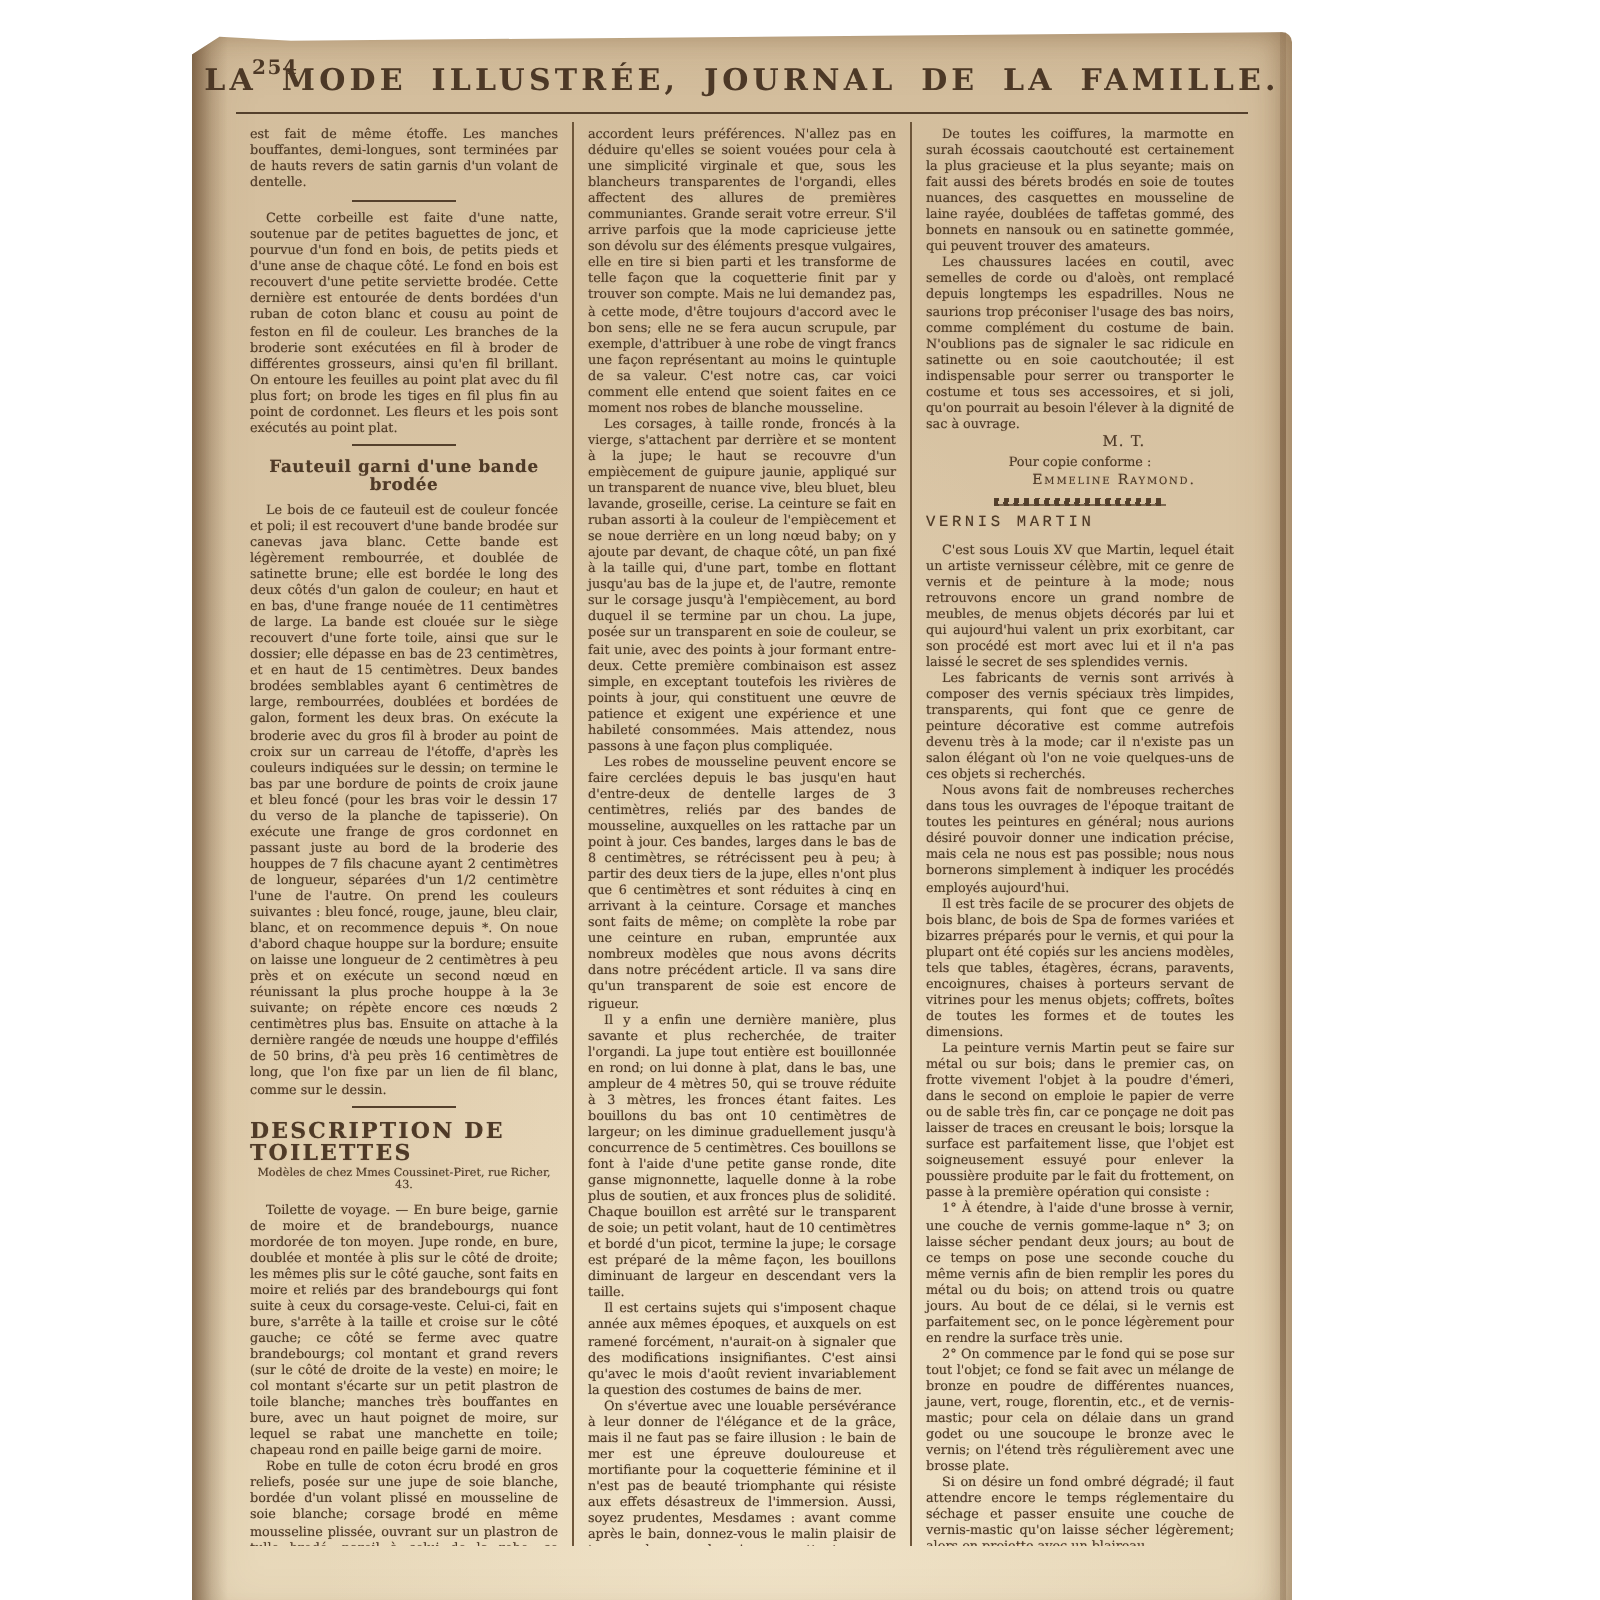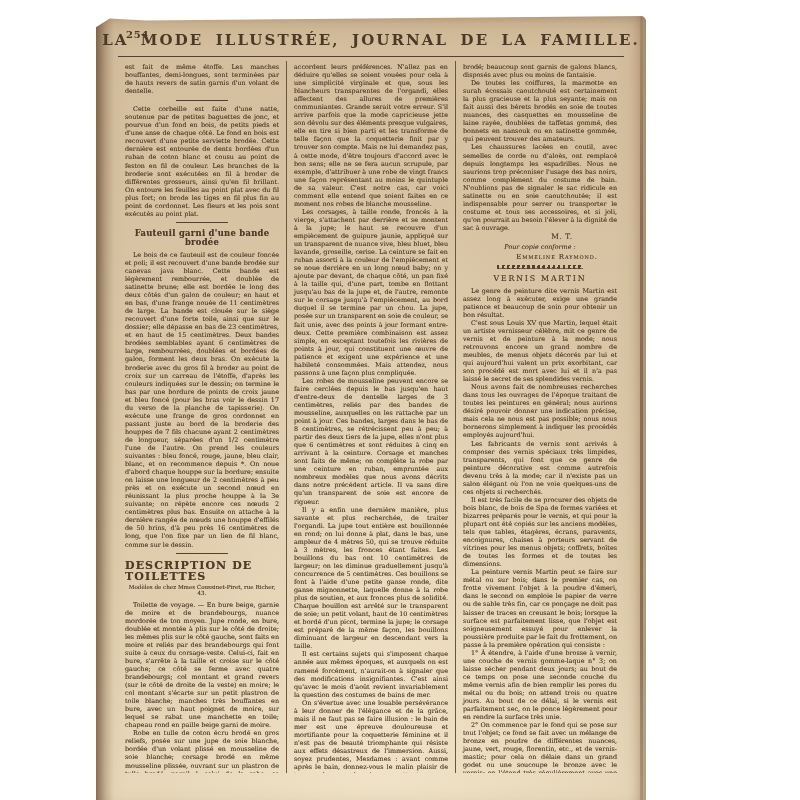--- a/index.html
+++ b/index.html
@@ -68,25 +68,25 @@
     text-align:left;margin:6px 0 1.5px;
   }
   .subtitle{font-size:5.6px;line-height:6.5px;text-align:center;margin:0 0 4px;}
   .h-large{
     font-weight:bold;font-size:12.5px;line-height:14px;letter-spacing:3.5px;
     text-align:center;margin:5px 0 3.5px;
   }
   .h-large.tight{letter-spacing:2px;}
   .h-sub{
     font-size:7.8px;line-height:9px;letter-spacing:1.8px;
-    text-align:center;margin:0 0 4px;font-weight:normal;
+    margin:0 0 4px;font-weight:normal;font-family:Liberation Mono, monospace;
   }
   .sig{text-align:center;margin:1.5px 0;}
   .sig-initials{font-size:7.4px;letter-spacing:.6px;padding-left:44px;}
-  .sig-italic{font-style:italic;font-size:6.4px;}
+  .sig-italic{font-size:6.4px;}
   .sig-name{font-size:7px;letter-spacing:.9px;padding-left:34px;font-variant:small-caps;}
 </style>
 </head>
 <body>
 
 <div class="scan-page">
   <div class="edge-left"></div>
   <div class="edge-right"></div>
 
   <div class="page-header">
@@ -118,32 +118,30 @@
       <p class="p noindent">accordent leurs préférences. N'allez pas en déduire qu'elles se soient vouées pour cela à une simplicité virginale et que, sous les blancheurs transparentes de l'organdi, elles affectent des allures de premières communiantes. Grande serait votre erreur. S'il arrive parfois que la mode capricieuse jette son dévolu sur des éléments presque vulgaires, elle en tire si bien parti et les transforme de telle façon que la coquetterie finit par y trouver son compte. Mais ne lui demandez pas, à cette mode, d'être toujours d'accord avec le bon sens; elle ne se fera aucun scrupule, par exemple, d'attribuer à une robe de vingt francs une façon représentant au moins le quintuple de sa valeur. C'est notre cas, car voici comment elle entend que soient faites en ce moment nos robes de blanche mousseline.</p>
       <p class="p">Les corsages, à taille ronde, froncés à la vierge, s'attachent par derrière et se montent à la jupe; le haut se recouvre d'un empiècement de guipure jaunie, appliqué sur un transparent de nuance vive, bleu bluet, bleu lavande, groseille, cerise. La ceinture se fait en ruban assorti à la couleur de l'empiècement et se noue derrière en un long nœud baby; on y ajoute par devant, de chaque côté, un pan fixé à la taille qui, d'une part, tombe en flottant jusqu'au bas de la jupe et, de l'autre, remonte sur le corsage jusqu'à l'empiècement, au bord duquel il se termine par un chou. La jupe, posée sur un transparent en soie de couleur, se fait unie, avec des points à jour formant entre-deux. Cette première combinaison est assez simple, en exceptant toutefois les rivières de points à jour, qui constituent une œuvre de patience et exigent une expérience et une habileté consommées. Mais attendez, nous passons à une façon plus compliquée.</p>
       <p class="p">Les robes de mousseline peuvent encore se faire cerclées depuis le bas jusqu'en haut d'entre-deux de dentelle larges de 3 centimètres, reliés par des bandes de mousseline, auxquelles on les rattache par un point à jour. Ces bandes, larges dans le bas de 8 centimètres, se rétrécissent peu à peu; à partir des deux tiers de la jupe, elles n'ont plus que 6 centimètres et sont réduites à cinq en arrivant à la ceinture. Corsage et manches sont faits de même; on complète la robe par une ceinture en ruban, empruntée aux nombreux modèles que nous avons décrits dans notre précédent article. Il va sans dire qu'un transparent de soie est encore de rigueur.</p>
       <p class="p">Il y a enfin une dernière manière, plus savante et plus recherchée, de traiter l'organdi. La jupe tout entière est bouillonnée en rond; on lui donne à plat, dans le bas, une ampleur de 4 mètres 50, qui se trouve réduite à 3 mètres, les fronces étant faites. Les bouillons du bas ont 10 centimètres de largeur; on les diminue graduellement jusqu'à concurrence de 5 centimètres. Ces bouillons se font à l'aide d'une petite ganse ronde, dite ganse mignonnette, laquelle donne à la robe plus de soutien, et aux fronces plus de solidité. Chaque bouillon est arrêté sur le transparent de soie; un petit volant, haut de 10 centimètres et bordé d'un picot, termine la jupe; le corsage est préparé de la même façon, les bouillons diminuant de largeur en descendant vers la taille.</p>
       <p class="p">Il est certains sujets qui s'imposent chaque année aux mêmes époques, et auxquels on est ramené forcément, n'aurait-on à signaler que des modifications insignifiantes. C'est ainsi qu'avec le mois d'août revient invariablement la question des costumes de bains de mer.</p>
       <p class="p">On s'évertue avec une louable persévérance à leur donner de l'élégance et de la grâce, mais il ne faut pas se faire illusion : le bain de mer est une épreuve douloureuse et mortifiante pour la coquetterie féminine et il n'est pas de beauté triomphante qui résiste aux effets désastreux de l'immersion. Aussi, soyez prudentes, Mesdames : avant comme après le bain, donnez-vous le malin plaisir de tromper les regards qui vous guettent, en vous enveloppant depuis les pieds jusqu'aux oreilles dans un ample peignoir en laine des Pyrénées ou en tissu éponge, soit blanc soit écru, enjolivé au besoin de broderies de couleur. Vous aurez tout à y gagner, car vous éviterez ainsi une exhibition choquante, selon nous, bien qu'elle soit consacrée par l'usage, et qui doit répugner, nous semble-t-il, à toute femme honnête.</p>
       <p class="p">Ne prenez que des costumes de couleur très foncée, en serge noire ou bleu marine; les plus nouveaux se font avec un volant brodé mis en berthe, avec empiècement garni d'une haute guipure de laine, avec de larges revers en châle, ouvrant sur un plastron blanc</p>
     </div>
 
     <div class="col">
-      <p class="p noindent">brodé; beaucoup sont garnis de galons blancs, disposés avec plus ou moins de fantaisie.</p>
       <p class="p">De toutes les coiffures, la marmotte en surah écossais caoutchouté est certainement la plus gracieuse et la plus seyante; mais on fait aussi des bérets brodés en soie de toutes nuances, des casquettes en mousseline de laine rayée, doublées de taffetas gommé, des bonnets en nansouk ou en satinette gommée, qui peuvent trouver des amateurs.</p>
       <p class="p">Les chaussures lacées en coutil, avec semelles de corde ou d'aloès, ont remplacé depuis longtemps les espadrilles. Nous ne saurions trop préconiser l'usage des bas noirs, comme complément du costume de bain. N'oublions pas de signaler le sac ridicule en satinette ou en soie caoutchoutée; il est indispensable pour serrer ou transporter le costume et tous ses accessoires, et si joli, qu'on pourrait au besoin l'élever à la dignité de sac à ouvrage.</p>
       <div class="sig sig-initials">M. T.</div>
       <div class="sig sig-italic">Pour copie conforme :</div>
       <div class="sig sig-name">Emmeline Raymond.</div>
       <div class="divider orn"></div>
       <div class="h-sub">VERNIS MARTIN</div>
-      <p class="p">Le genre de peinture dite vernis Martin est assez long à exécuter, exige une grande patience et beaucoup de soin pour obtenir un bon résultat.</p>
       <p class="p">C'est sous Louis XV que Martin, lequel était un artiste vernisseur célèbre, mit ce genre de vernis et de peinture à la mode; nous retrouvons encore un grand nombre de meubles, de menus objets décorés par lui et qui aujourd'hui valent un prix exorbitant, car son procédé est mort avec lui et il n'a pas laissé le secret de ses splendides vernis.</p>
+      <p class="p">Les fabricants de vernis sont arrivés à composer des vernis spéciaux très limpides, transparents, qui font que ce genre de peinture décorative est comme autrefois devenu très à la mode; car il n'existe pas un salon élégant où l'on ne voie quelques-uns de ces objets si recherchés.</p>
       <p class="p">Nous avons fait de nombreuses recherches dans tous les ouvrages de l'époque traitant de toutes les peintures en général; nous aurions désiré pouvoir donner une indication précise, mais cela ne nous est pas possible; nous nous bornerons simplement à indiquer les procédés employés aujourd'hui.</p>
-      <p class="p">Les fabricants de vernis sont arrivés à composer des vernis spéciaux très limpides, transparents, qui font que ce genre de peinture décorative est comme autrefois devenu très à la mode; car il n'existe pas un salon élégant où l'on ne voie quelques-uns de ces objets si recherchés.</p>
       <p class="p">Il est très facile de se procurer des objets de bois blanc, de bois de Spa de formes variées et bizarres préparés pour le vernis, et qui pour la plupart ont été copiés sur les anciens modèles, tels que tables, étagères, écrans, paravents, encoignures, chaises à porteurs servant de vitrines pour les menus objets; coffrets, boîtes de toutes les formes et de toutes les dimensions.</p>
       <p class="p">La peinture vernis Martin peut se faire sur métal ou sur bois; dans le premier cas, on frotte vivement l'objet à la poudre d'émeri, dans le second on emploie le papier de verre ou de sable très fin, car ce ponçage ne doit pas laisser de traces en creusant le bois; lorsque la surface est parfaitement lisse, que l'objet est soigneusement essuyé pour enlever la poussière produite par le fait du frottement, on passe à la première opération qui consiste :</p>
       <p class="p">1° À étendre, à l'aide d'une brosse à vernir, une couche de vernis gomme-laque n° 3; on laisse sécher pendant deux jours; au bout de ce temps on pose une seconde couche du même vernis afin de bien remplir les pores du métal ou du bois; on attend trois ou quatre jours. Au bout de ce délai, si le vernis est parfaitement sec, on le ponce légèrement pour en rendre la surface très unie.</p>
       <p class="p">2° On commence par le fond qui se pose sur tout l'objet; ce fond se fait avec un mélange de bronze en poudre de différentes nuances, jaune, vert, rouge, florentin, etc., et de vernis-mastic; pour cela on délaie dans un grand godet ou une soucoupe le bronze avec le vernis; on l'étend très régulièrement avec une brosse plate.</p>
       <p class="p">Si on désire un fond ombré dégradé; il faut attendre encore le temps réglementaire du séchage et passer ensuite une couche de vernis-mastic qu'on laisse sécher légèrement; alors on projette avec un blaireau</p>
     </div>
 
   </div>
 </div>
 

